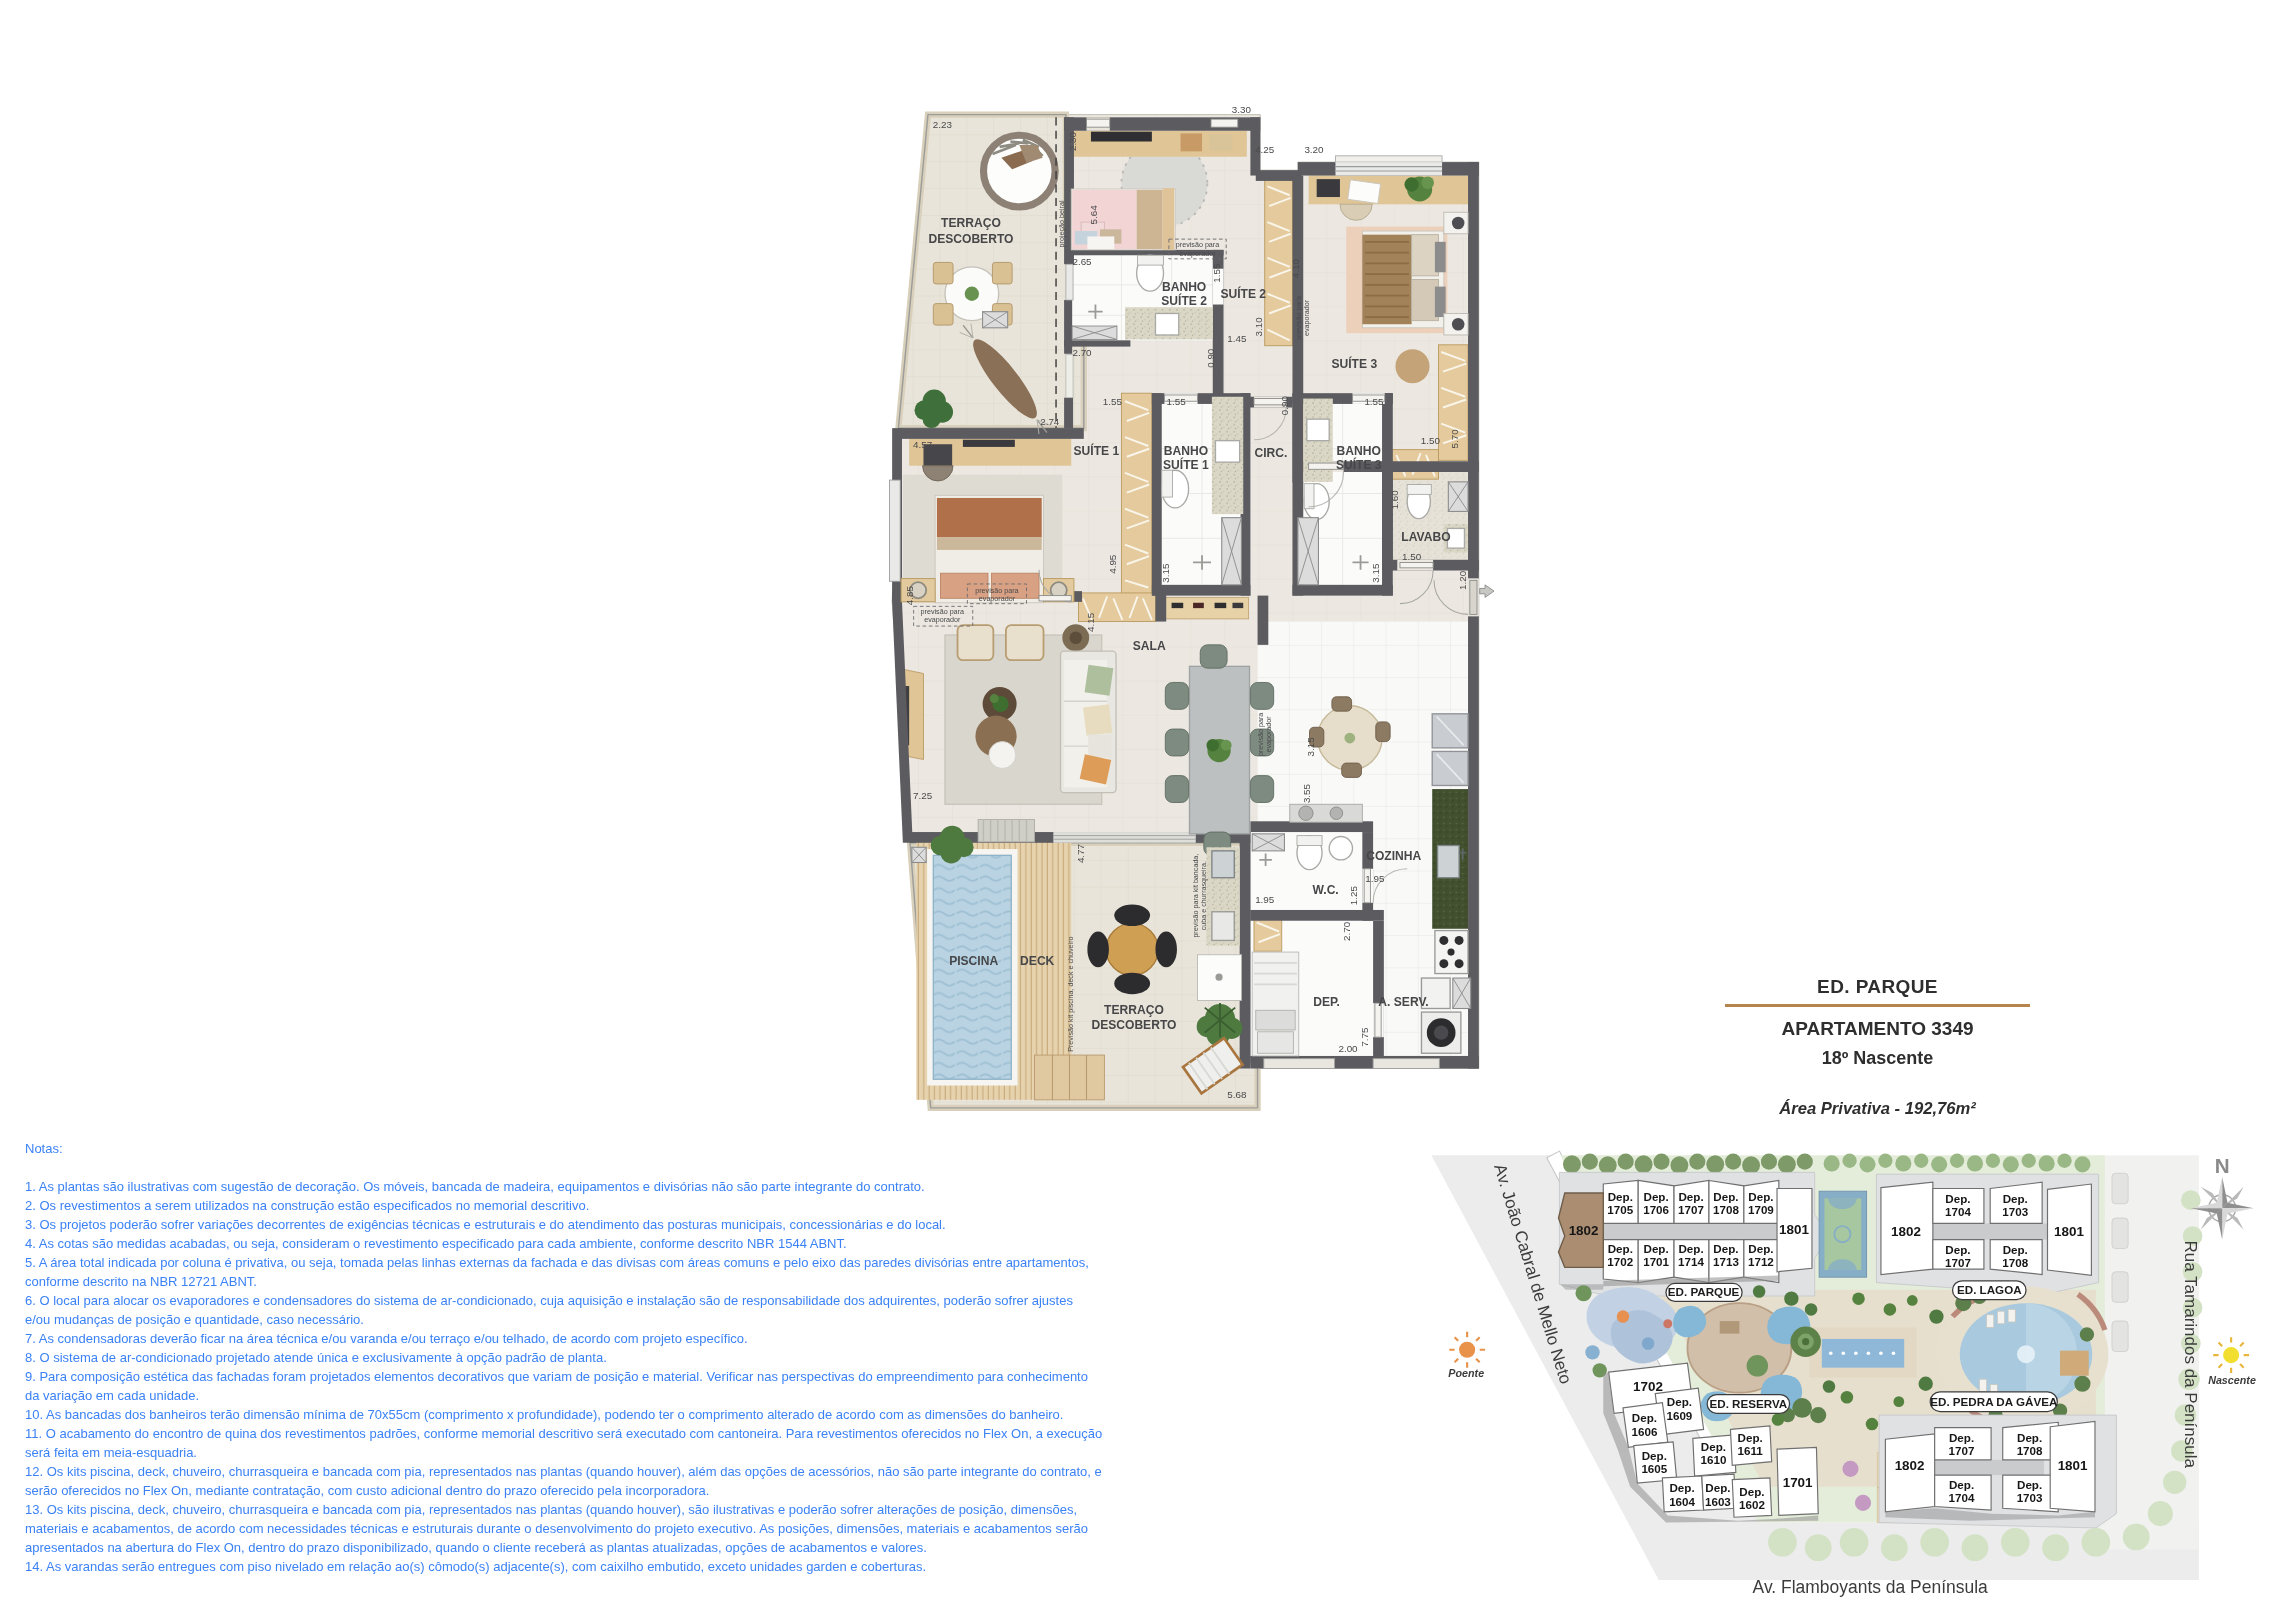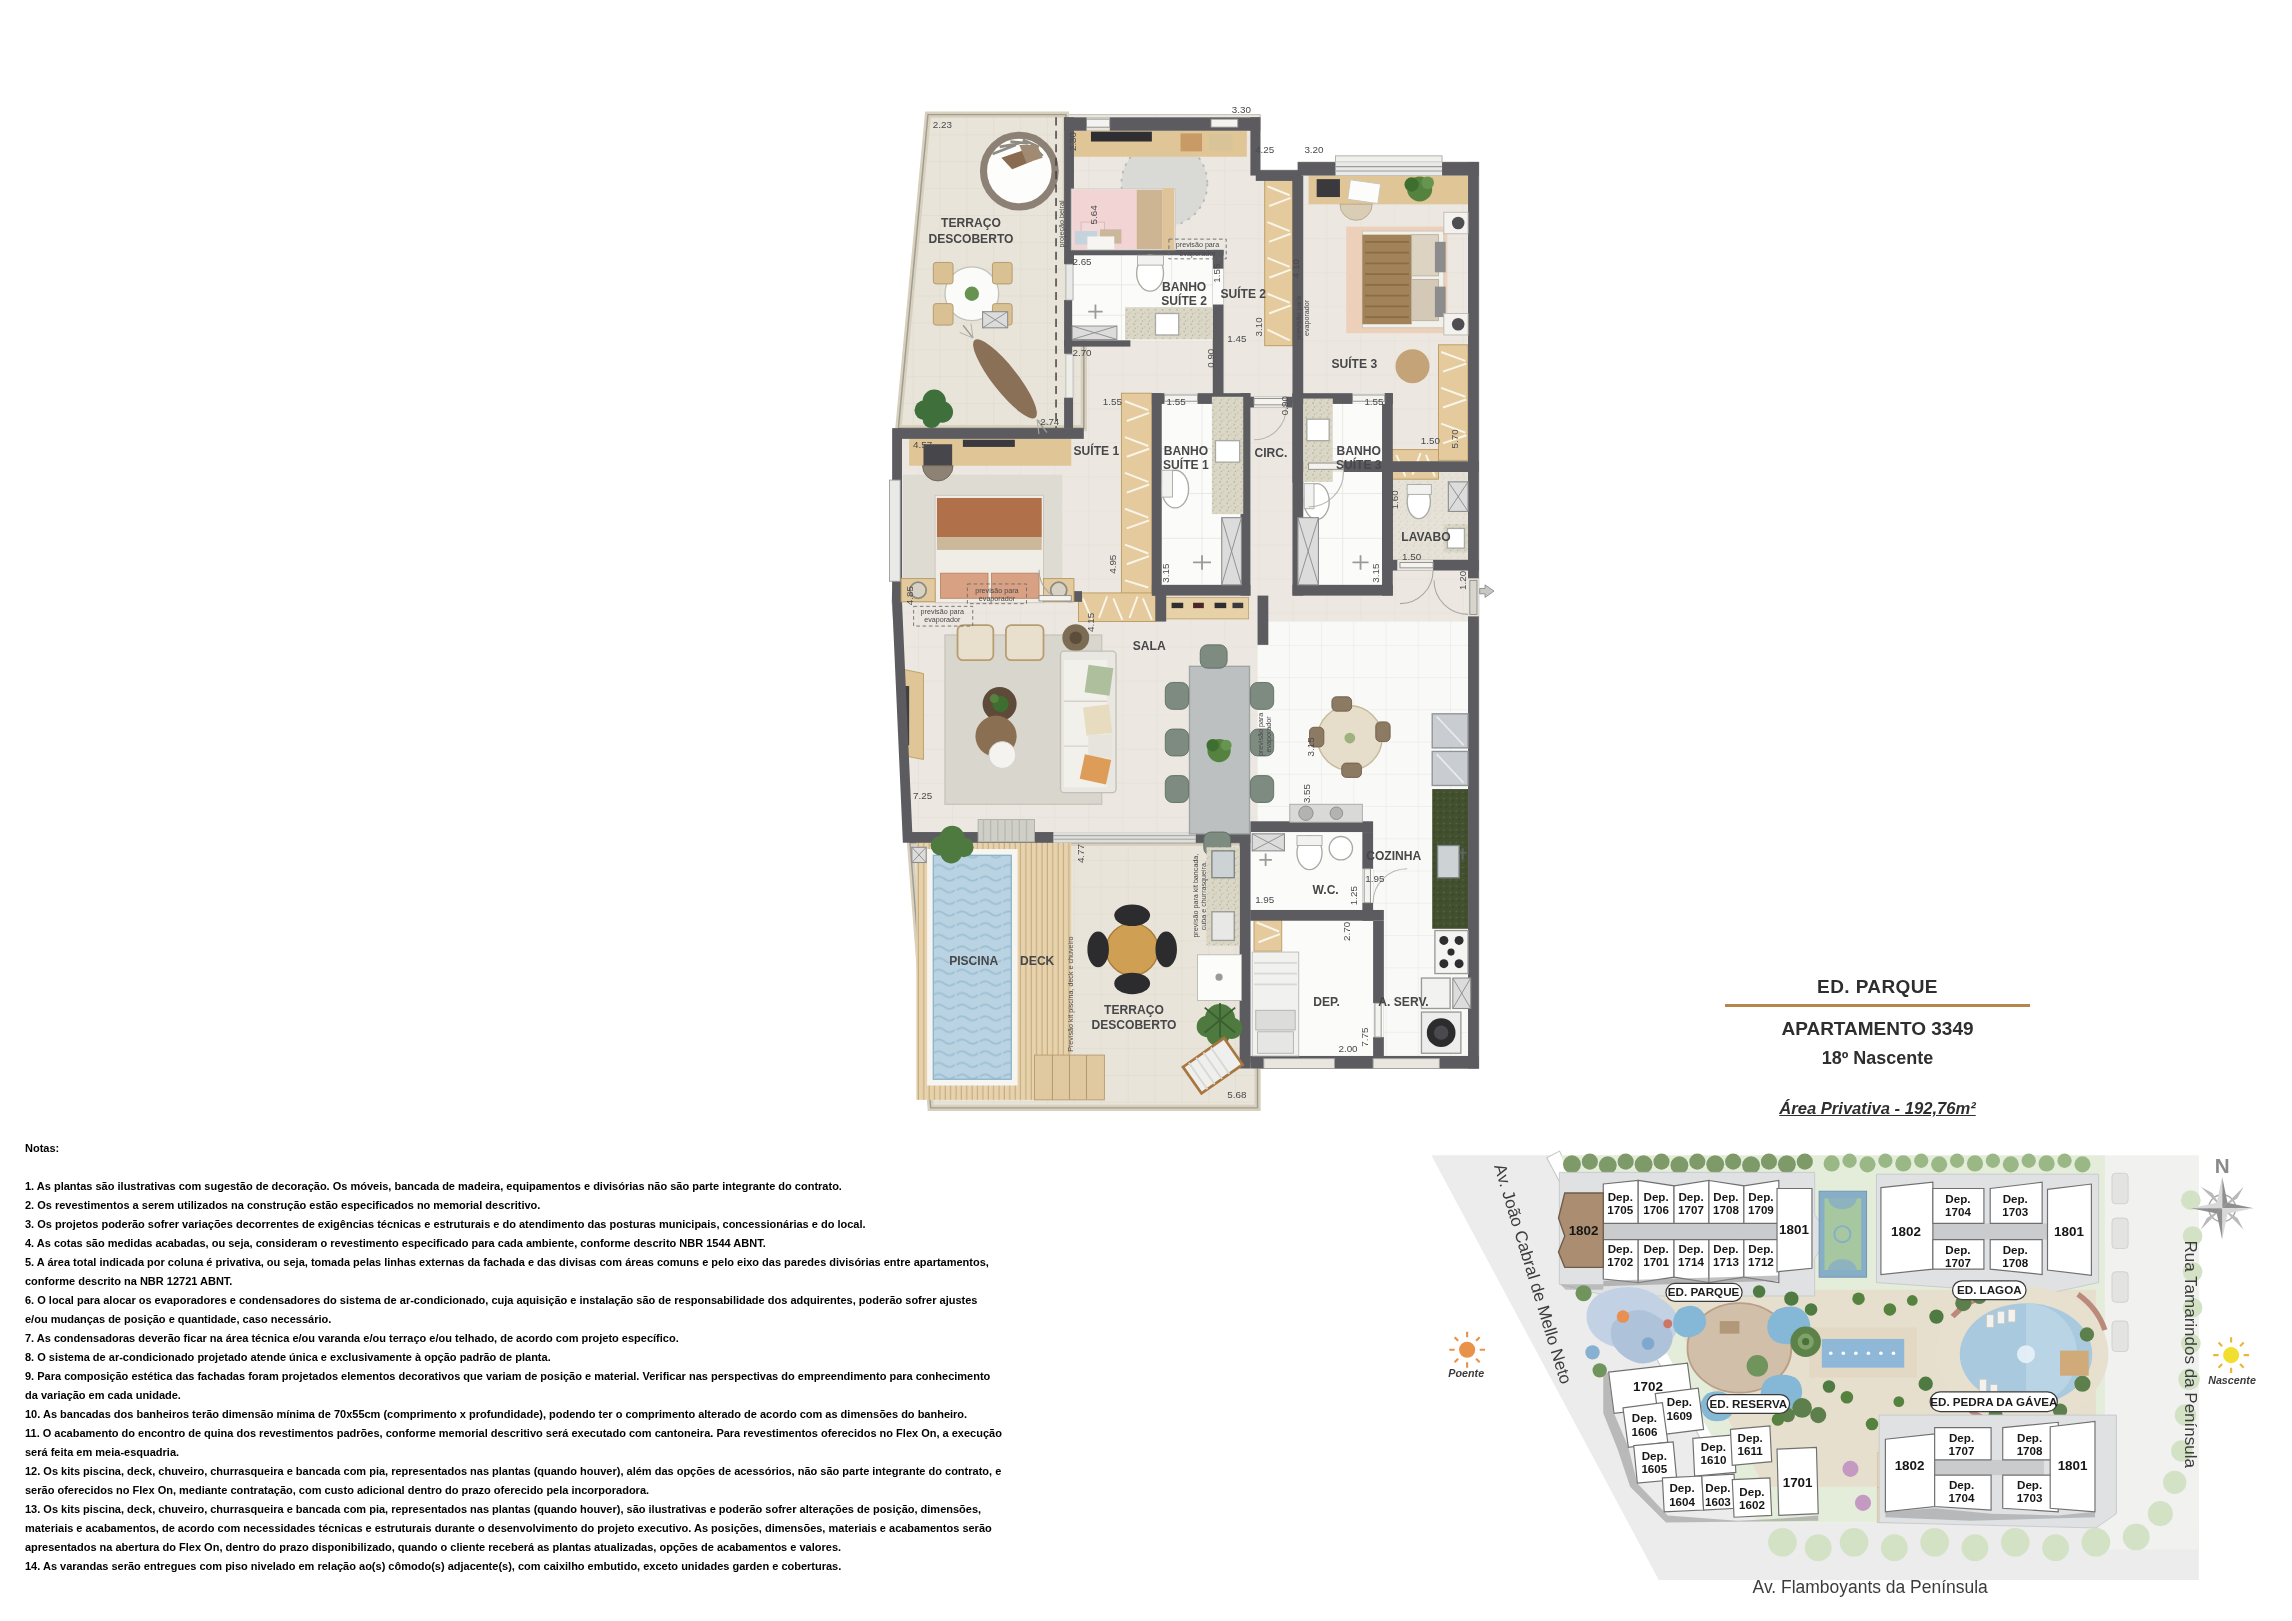--- a/index.html
+++ b/index.html
@@ -1,24 +1,24 @@
 <!DOCTYPE html>
 <html style="font-size:14.3px"><head>
 <meta charset="utf-8">
 <style>
 html,body{margin:0;padding:0;background:#ffffff;}
 body{width:2293px;height:1622px;position:relative;font-family:"Liberation Sans",sans-serif;}
 .abs{position:absolute;}
-#notes{left:25px;top:1139px;font-size:11px;line-height:19px;color:#000000;white-space:nowrap;font-weight:bold;}
+#notes{left:25px;top:1139px;font-size:13px;line-height:19px;color:#3b82f6;white-space:nowrap;}
 #title{left:1702px;top:976px;width:351px;text-align:center;color:#2e2e2e;}
 #title .t1{font-size:19px;font-weight:bold;letter-spacing:0.4px;}
 #title .rule{height:2.7px;background:#b5854b;margin:6.3px 23px 10.7px 23px;}
 #title .t2{font-size:19px;font-weight:bold;}
 #title .t3{font-size:18px;font-weight:bold;margin-top:8px;}
-#title .t4{font-size:16.6px;font-weight:bold;font-style:italic;margin-top:30px;text-decoration:underline;}
+#title .t4{font-size:16.6px;font-weight:bold;font-style:italic;margin-top:30px;}
 </style>
 </head>
 <body>
 
 <svg class="abs" style="left:0;top:0" width="2293" height="1622" viewBox="0 0 2560 1811">
 <defs>
 <pattern id="deckw" width="6" height="20" patternUnits="userSpaceOnUse">
   <rect width="6" height="20" fill="#e6d3ae"></rect>
         <rect x="4.7" width="1.3" height="20" fill="#c9ab7e"></rect>
 </pattern>

